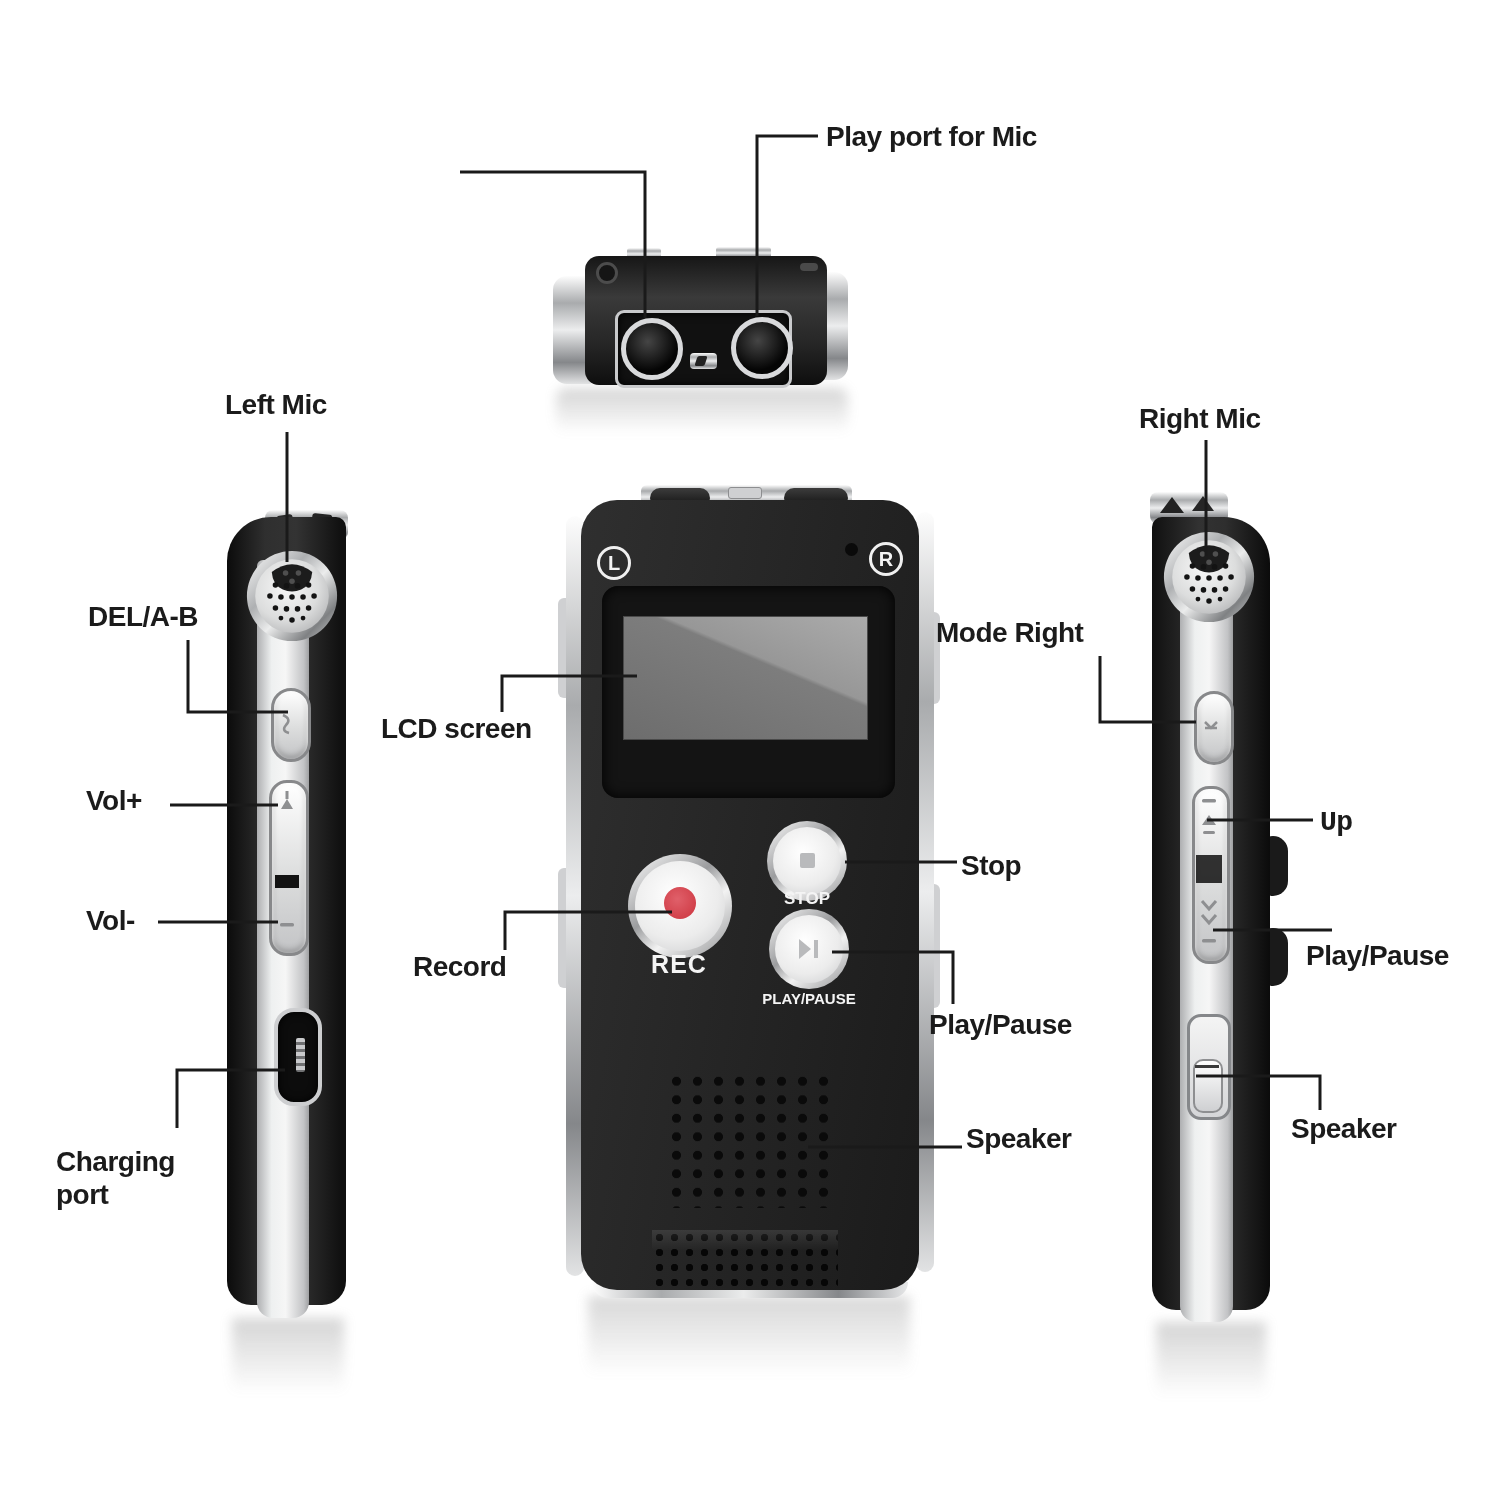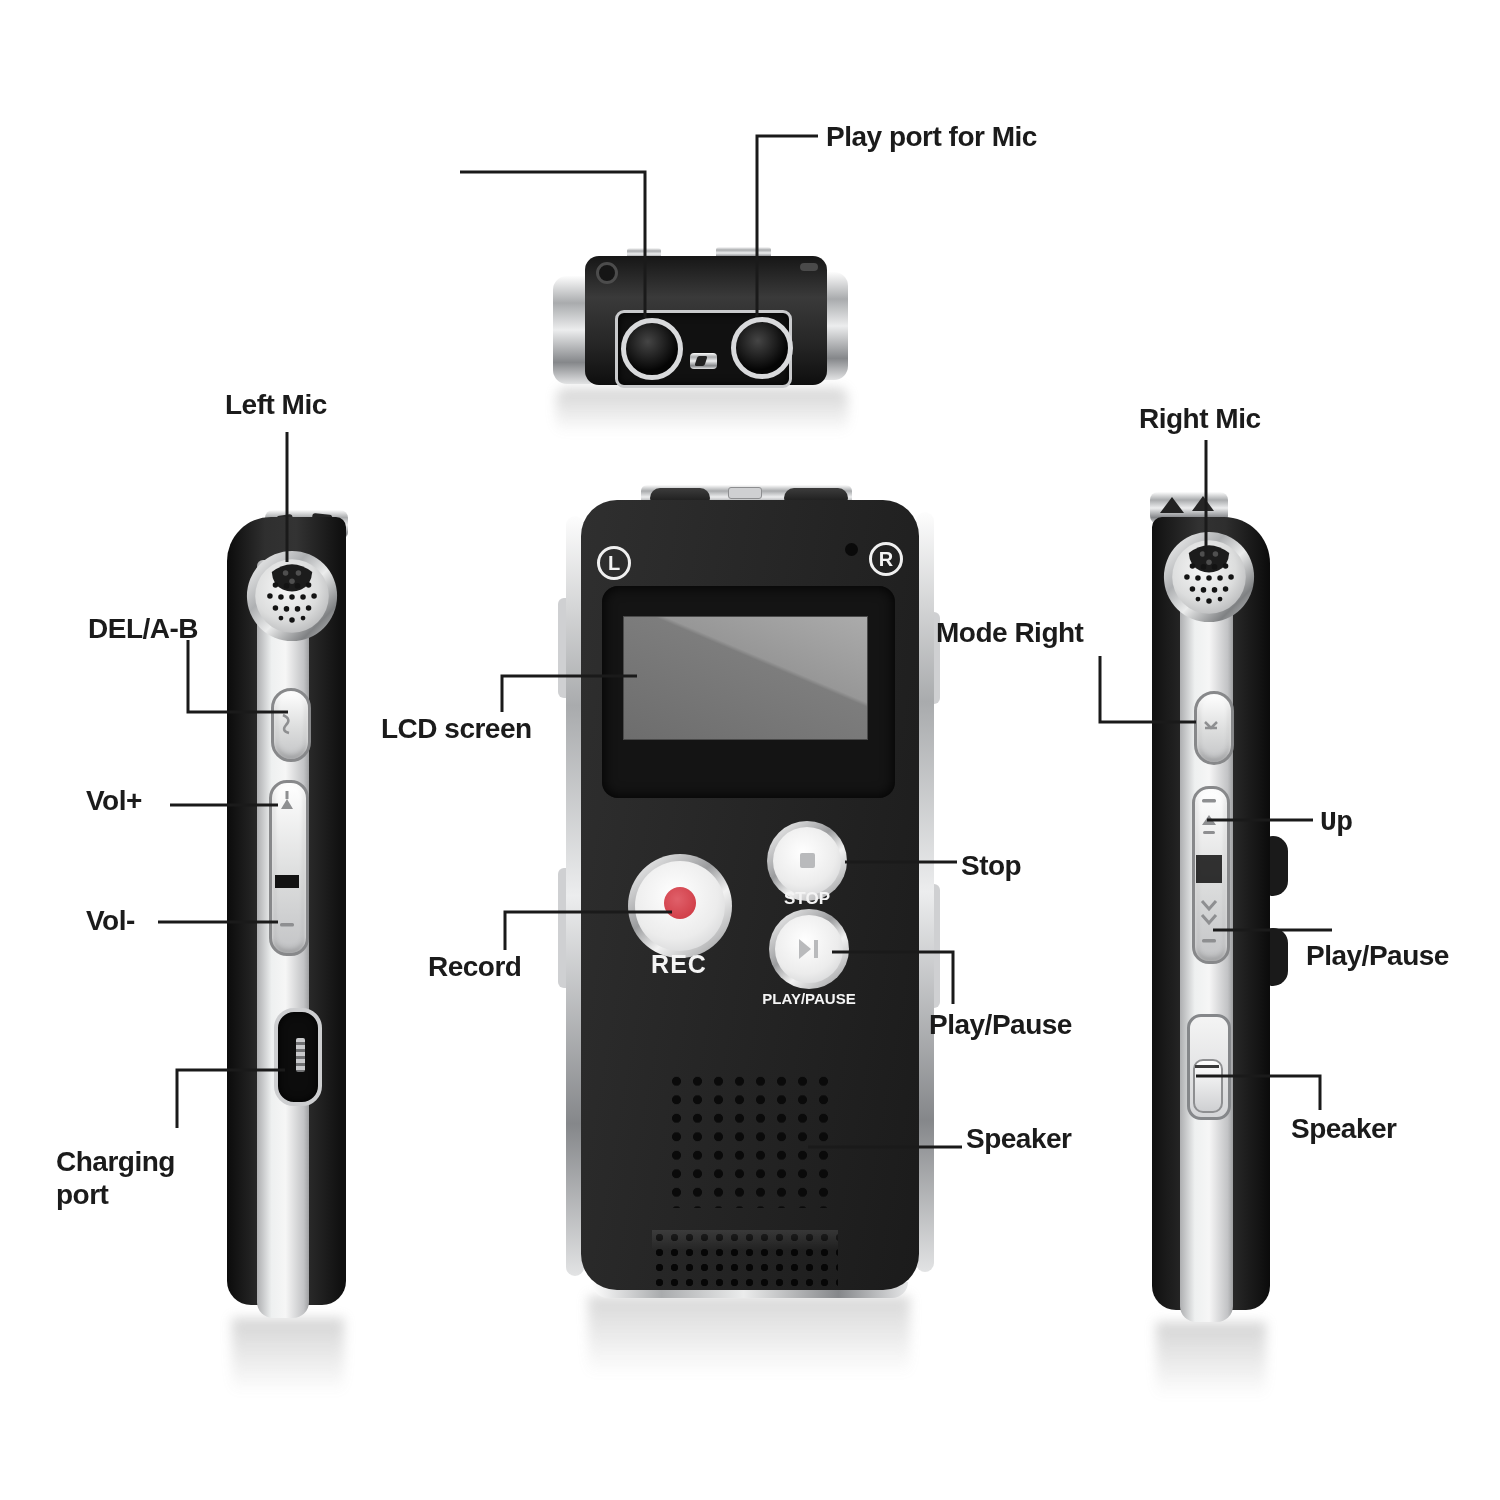--- a/index.html
+++ b/index.html
@@ -240,26 +240,26 @@
     <polyline points="808,1147 962,1147"></polyline>
     <polyline points="1100,656 1100,722 1196,722"></polyline>
     <polyline points="1207,820 1313,820"></polyline>
     <polyline points="1213,930 1332,930"></polyline>
     <polyline points="1196,1076 1320,1076 1320,1110"></polyline>
   </svg>
 
   <div class="lbl" style="left:826px;top:120px;">Play port for Mic</div>
   <div class="lbl" style="left:225px;top:388px;">Left Mic</div>
   <div class="lbl" style="left:1133px;top:402px;margin-left:6px;">Right Mic</div>
-  <div class="lbl" style="left:88px;top:600px;margin-top:12px;">DEL/A-B</div>
+  <div class="lbl" style="left:88px;top:600px;">DEL/A-B</div>
   <div class="lbl" style="left:86px;top:784px;">Vol+</div>
   <div class="lbl" style="left:86px;top:904px;">Vol-</div>
   <div class="lbl wrap" style="left:56px;top:1126px;width:175px;">Charging port</div>
   <div class="lbl" style="left:381px;top:712px;">LCD screen</div>
-  <div class="lbl" style="left:428px;top:950px;text-align:center;">Record</div>
+  <div class="lbl" style="left:413px;top:950px;text-align:center;">Record</div>
   <div class="lbl" style="left:936px;top:616px;">Mode Right</div>
   <div class="lbl" style="left:961px;top:849px;">Stop</div>
   <div class="lbl" style="left:929px;top:1008px;">Play/Pause</div>
   <div class="lbl" style="left:966px;top:1122px;">Speaker</div>
   <div class="lbl" style="left:1320px;top:806px;font-family:Liberation Mono, monospace;">Up</div>
   <div class="lbl" style="left:1306px;top:939px;">Play/Pause</div>
   <div class="lbl" style="left:1291px;top:1112px;">Speaker</div>
 
 </div>
 

